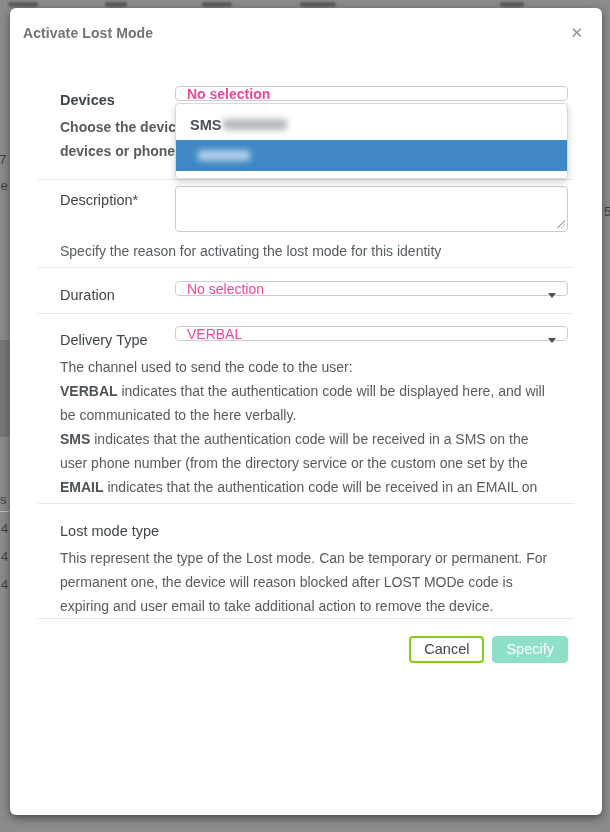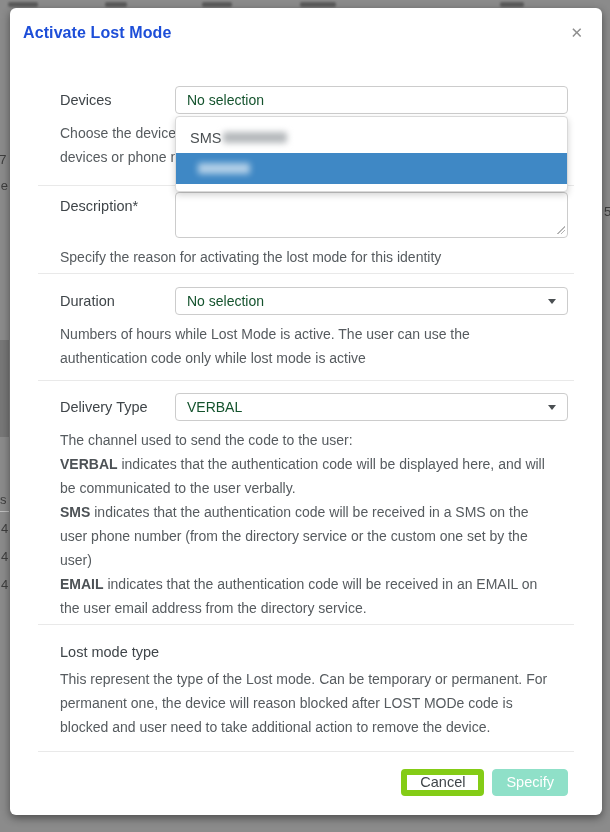--- a/index.html
+++ b/index.html
@@ -31,43 +31,43 @@
   }
   .left-line { position:absolute; left:0; top:511px; width:9px; height:1px; background:rgba(255,255,255,.45); }
 
   
   .modal {
     position: absolute; left: 10px; top: 8px; width: 592px; height: 807px;
     background: #fff; border-radius: 6px; overflow: hidden;
     box-shadow: 0 3px 9px rgba(0,0,0,.45);
   }
   .modal-header { position: relative; height: 46px; padding: 16px 14px 0 13px; }
-  .modal-title { font-size: 16px; font-weight: bold; color: #1d4ed8; letter-spacing: .1px; }
+  .modal-title { font-size: 14px; font-weight: bold; color: #737373; letter-spacing: .1px; }
   .close-btn {
     position: absolute; right: 17px; top: 15px; border: 0; background: none;
     color: #8f8f8f; font-size: 15px; font-weight: bold; line-height: 1;
     padding: 2px; cursor: pointer; font-family: inherit;
   }
 
   .modal-body { padding: 0 28px; }
   .section { border-bottom: 1px solid #e9e9e9; padding: 12px 6px 10px 22px; }
-  .sec-devices     { padding: 32px 6px 16px 22px; }
+  .sec-devices     { padding: 32px 6px 16px 22px; font-weight: bold; }
   .sec-description { padding: 6px 6px 4px 22px; }
   .sec-duration    { padding: 13px 6px 10px 22px; }
   .sec-delivery    { padding: 12px 6px 4px 22px; }
-  .sec-lostmode    { padding: 13px 6px 12px 22px; }
+  .sec-lostmode    { padding: 13px 6px 0 22px; }
 
   .row { display: flex; align-items: flex-start; }
   .row-label { width: 115px; flex: none; font-size: 14.5px; color: #3f4549; padding-top: 6px; }
   .row-field { flex: 1; position: relative; }
 
   .text-input, .select {
-    height: 28px; border: 1px solid #ccc; border-radius: 4px; background: #fff;
+    height: 15px; border: 1px solid #ccc; border-radius: 4px; background: #fff;
     display: flex; align-items: center; padding: 0 11px;
-    font-size: 14px; color: #14532d; position: relative; cursor: pointer;
+    font-size: 14px; color: #ec4899; position: relative; cursor: pointer;
   }
   .caret {
     position: absolute; right: 11px; top: 11px; width: 0; height: 0;
     border-left: 4px solid transparent; border-right: 4px solid transparent;
     border-top: 5px solid #4a4f52;
   }
 
   .textarea-wrap { position: relative; }
   .desc-textarea {
     width: 100%; height: 46px; border: 1px solid #ccc; border-radius: 4px;
@@ -98,21 +98,21 @@
   .redact { display: inline-block; height: 11px; border-radius: 2px; filter: blur(3px); }
   .redact-dark  { width: 64px; background: #b4b8bb; margin-left: 2px; }
   .redact-light { width: 52px; background: rgba(255,255,255,.6); margin-left: 8px; }
 
   
   .modal-footer { display: flex; justify-content: flex-end; gap: 8px; padding: 17px 6px 0 0; }
   .btn {
     height: 27px; padding: 0 13px; border-radius: 4px; font-size: 14.5px;
     font-family: inherit; cursor: pointer; line-height: 1;
   }
-  .btn-cancel { background: #fff; border: 6px solid #84cc16; color: #3f4549; }
+  .btn-cancel { background: #fff; border: 2px solid #84cc16; color: #3f4549; }
   .btn-activate { background: #8fe0c8; border: 1px solid #8fe0c8; color: #fff; }
 </style>
 </head>
 <body>
 
 <div id="backdrop">
   <div class="top-blob"></div>
   <div class="top-blob"></div>
   <div class="top-blob"></div>
   <div class="top-blob"></div>
@@ -178,56 +178,50 @@
     <div class="section sec-duration">
       <div class="row">
         <div class="row-label">Duration</div>
         <div class="row-field">
           <div class="select">
             <span>No selection</span>
             <span class="caret"></span>
           </div>
         </div>
       </div>
-      <div class="help">
-          <div>Numbers of hours while Lost Mode is active. The user can use the</div>
-          <div>authentication code only while lost mode is active</div>
-        </div>
     </div>
 
     <div class="section sec-delivery">
       <div class="row">
         <div class="row-label">Delivery Type</div>
         <div class="row-field">
           <div class="select">
             <span>VERBAL</span>
             <span class="caret"></span>
           </div>
         </div>
       </div>
       <div class="help">
           <div>The channel used to send the code to the user:</div>
           <div><b>VERBAL</b> indicates that the authentication code will be displayed here, and will</div>
-          <div>be communicated to the user verbally.</div>
+          <div>be communicated to the here verbally.</div>
           <div><b>SMS</b> indicates that the authentication code will be received in a SMS on the</div>
           <div>user phone number (from the directory service or the custom one set by the</div>
-          <div>user)</div>
           <div><b>EMAIL</b> indicates that the authentication code will be received in an EMAIL on</div>
-          <div>the user email address from the directory service.</div>
         </div>
     </div>
 
     <div class="section sec-lostmode">
       <div class="row">
         <div class="row-label">Lost mode type</div>
       </div>
       <div class="help">
           <div>This represent the type of the Lost mode. Can be temporary or permanent. For</div>
           <div>permanent one, the device will reason blocked after LOST MODe code is</div>
-          <div>blocked and user need to take additional action to remove the device.</div>
+          <div>expiring and user email to take additional action to remove the device.</div>
         </div>
     </div>
 
     <div class="modal-footer">
       <button class="btn btn-cancel">Cancel</button>
       <button class="btn btn-activate">Specify</button>
     </div>
 
   </div>
 </div>

